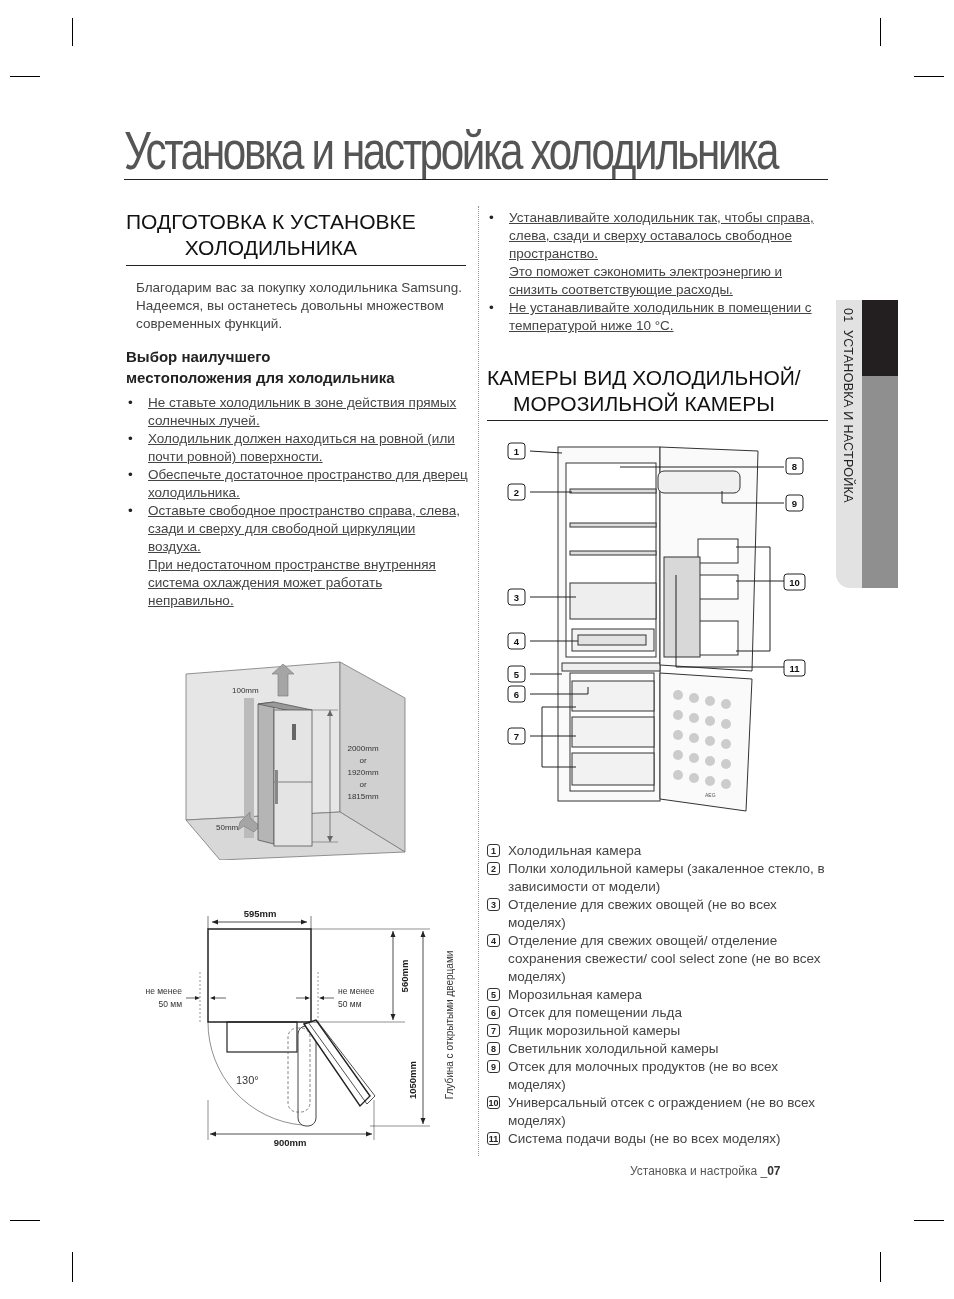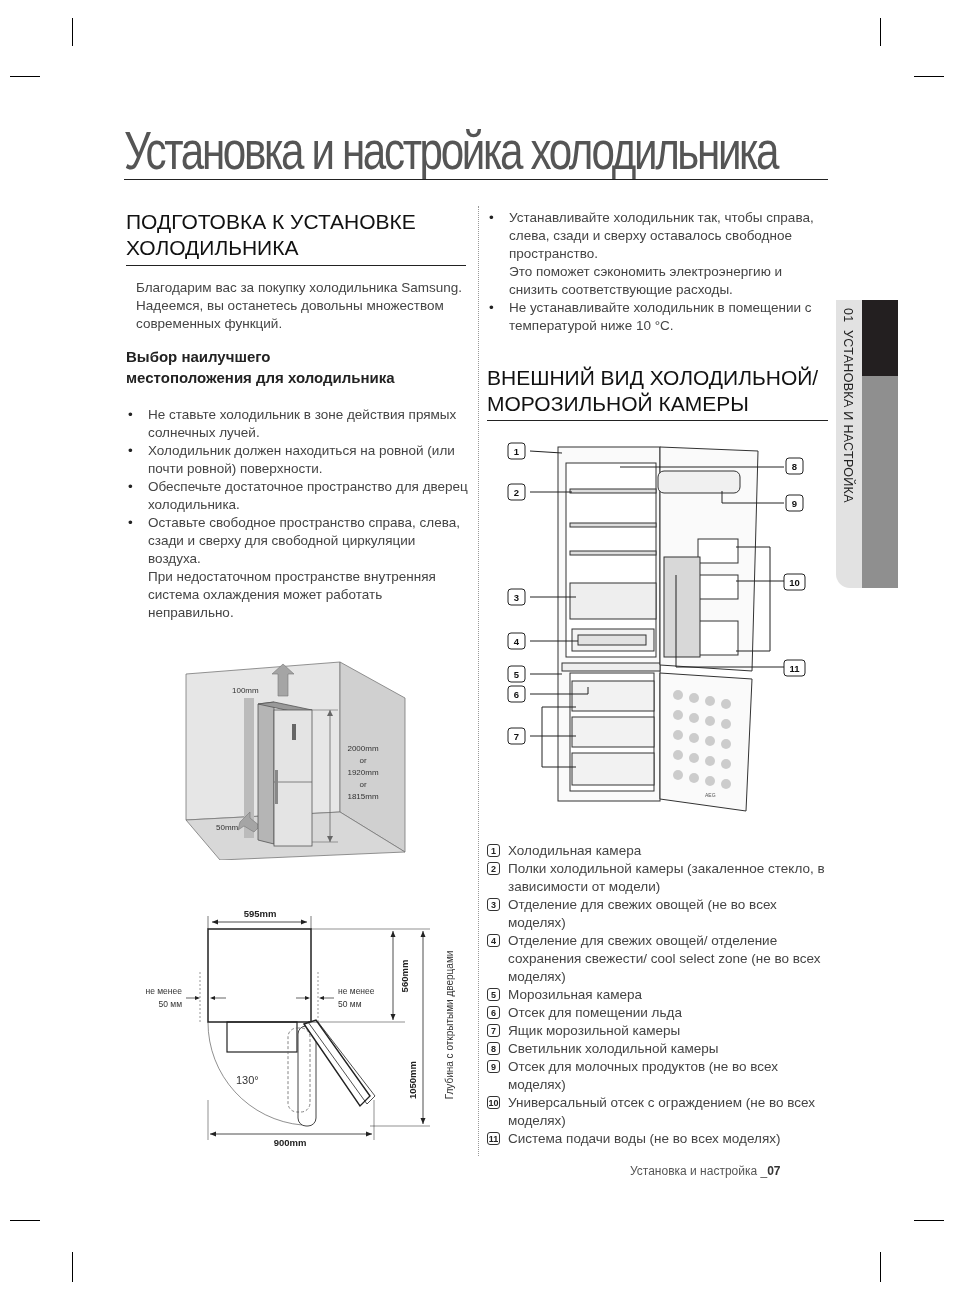--- a/index.html
+++ b/index.html
@@ -1,25 +1,25 @@
 <!DOCTYPE html>
 <html><head>
 <meta charset="utf-8">
 <style>
   html,body{margin:0;padding:0;background:#fff;}
   body{width:954px;height:1299px;position:relative;overflow:hidden;font-family:"Liberation Sans",sans-serif;color:#3a3a3a;}
   .crop{position:absolute;background:#000;}
   .title{position:absolute;left:124px;top:118px;width:704px;font-family:"Liberation Sans",sans-serif;font-weight:normal;font-size:54px;letter-spacing:-3px;color:#555;transform:scaleX(0.78);transform-origin:left top;white-space:nowrap;line-height:64px;-webkit-text-stroke:0;}
   .title-rule{position:absolute;left:124px;top:179px;width:704px;height:1px;background:#222;}
-  .h2{position:absolute;font-size:21px;line-height:26px;color:#111;font-weight:normal;margin:0;}
+  .h2{position:absolute;font-size:21px;line-height:26px;color:#111;font-weight:normal;margin:0;text-align:center;}
   .h2-rule{position:absolute;height:1px;background:#222;}
   .p{position:absolute;font-size:13.5px;line-height:18px;color:#444;margin:0;}
   .h3{position:absolute;font-size:15px;line-height:21px;font-weight:bold;color:#222;margin:0;}
   ul.bul{position:absolute;margin:0;padding:0;list-style:none;font-size:13.5px;line-height:18px;color:#444;}
-  ul.bul li{position:relative;padding-left:22px;}
+  ul.bul li{position:relative;padding-left:22px;text-decoration:underline;}
   ul.bul li::before{content:"\2022";position:absolute;left:2px;top:0;color:#222;}
   .note{display:block;}
   .divider{position:absolute;left:478px;top:206px;width:0;height:950px;border-left:1px dotted #999;}
   .tab-light{position:absolute;left:836px;top:300px;width:26px;height:288px;background:#e2e2e2;border-bottom-left-radius:14px;}
   .tab-dark{position:absolute;left:862px;top:300px;width:36px;height:76px;background:#231f20;}
   .tab-grey{position:absolute;left:862px;top:376px;width:36px;height:212px;background:#8f8f8f;}
   .tab-text{position:absolute;left:841px;top:308px;writing-mode:vertical-rl;font-size:12.5px;color:#222;letter-spacing:0.3px;white-space:nowrap;}
   .legend{position:absolute;left:487px;top:842px;margin:0;padding:0;list-style:none;font-size:13.5px;line-height:18px;color:#444;width:340px;}
   .legend li{position:relative;padding-left:21px;}
   .legend .num{position:absolute;left:0;top:2px;width:13px;height:13px;border:1px solid #333;border-radius:3px;font-size:9px;line-height:13px;text-align:center;color:#222;box-sizing:border-box;font-weight:bold;}
@@ -59,21 +59,21 @@
   <span>Благодарим вас за покупку холодильника Samsung.</span><br>
   <span>Надеемся, вы останетесь довольны множеством</span><br>
   <span>современных функций.</span>
 </p>
 
 <h3 class="h3" style="left:126px;top:346px;">
   <span>Выбор наилучшего</span><br>
   <span>местоположения для холодильника</span>
 </h3>
 
-<ul class="bul" style="left:126px;top:394px;width:345px;margin-top:12px;">
+<ul class="bul" style="left:126px;top:394px;width:345px;">
   <li><span>Не ставьте холодильник в зоне действия прямых солнечных лучей.</span></li>
   <li><span>Холодильник должен находиться на ровной (или почти ровной) поверхности.</span></li>
   <li><span>Обеспечьте достаточное пространство для дверец холодильника.</span></li>
   <li><span>Оставьте свободное пространство справа, слева, сзади и сверху для свободной циркуляции воздуха.</span><span class="note">При недостаточном пространстве внутренняя система охлаждения может работать неправильно.</span></li>
 </ul>
 
 <svg style="position:absolute;left:180px;top:660px;" width="230" height="200" viewBox="0 0 230 200">
   <polygon points="8,14 160,2 225,38 225,200 0,200 0,160" fill="#fff" stroke="none"></polygon>
   <polygon points="6,14 160,2 160,152 6,160" fill="#e6e6e6" stroke="#777" stroke-width="0.8"></polygon>
   <polygon points="160,2 225,38 225,192 160,152" fill="#d0d0d0" stroke="#777" stroke-width="0.8"></polygon>
@@ -151,21 +151,21 @@
 </svg>
 
 <div class="divider"></div>
 
 <ul class="bul" style="left:487px;top:209px;width:345px;">
   <li><span>Устанавливайте холодильник так, чтобы справа, слева, сзади и сверху оставалось свободное пространство.</span><span class="note">Это поможет сэкономить электроэнергию и снизить соответствующие расходы.</span></li>
   <li><span>Не устанавливайте холодильник в помещении с температурой ниже 10 °C.</span></li>
 </ul>
 
 <h2 class="h2" style="left:487px;top:365px;">
-  <span>ВНЕШНИЙ ВИД ХОЛОДИЛЬНОЙ/</span><br>
+  <span>КАМЕРЫ ВИД ХОЛОДИЛЬНОЙ/</span><br>
   <span>МОРОЗИЛЬНОЙ КАМЕРЫ</span>
 </h2>
 <div class="h2-rule" style="left:487px;top:420px;width:341px;"></div>
 
 <svg style="position:absolute;left:500px;top:435px;" width="320" height="380" viewBox="0 0 320 380">
   <g stroke="#333" fill="none" stroke-width="1">
     <rect x="58" y="12" width="102" height="354" fill="#fafafa"></rect>
     <rect x="66" y="28" width="90" height="194" fill="#fff"></rect>
     <rect x="62" y="228" width="98" height="8" fill="#eee"></rect>
     <rect x="70" y="238" width="84" height="118" fill="#fff"></rect>

